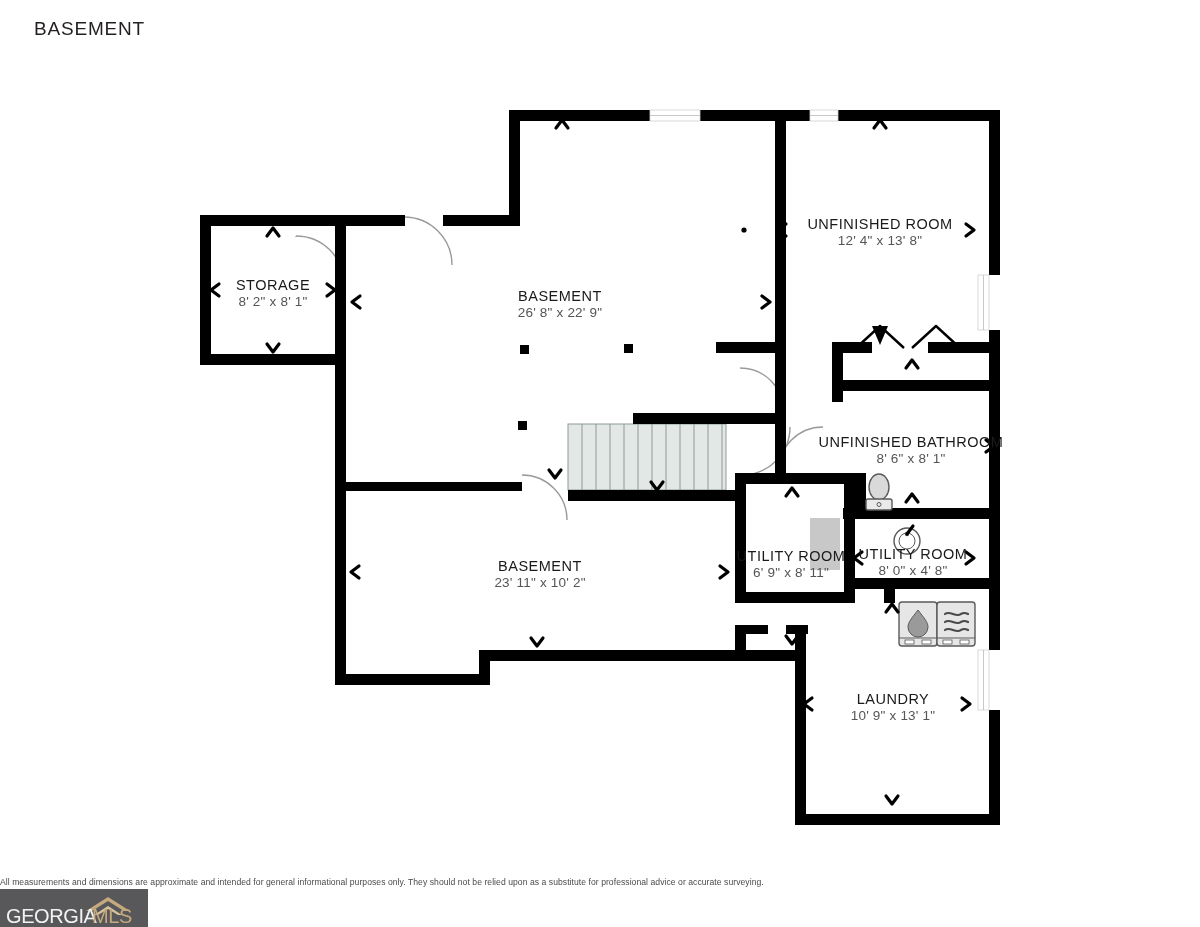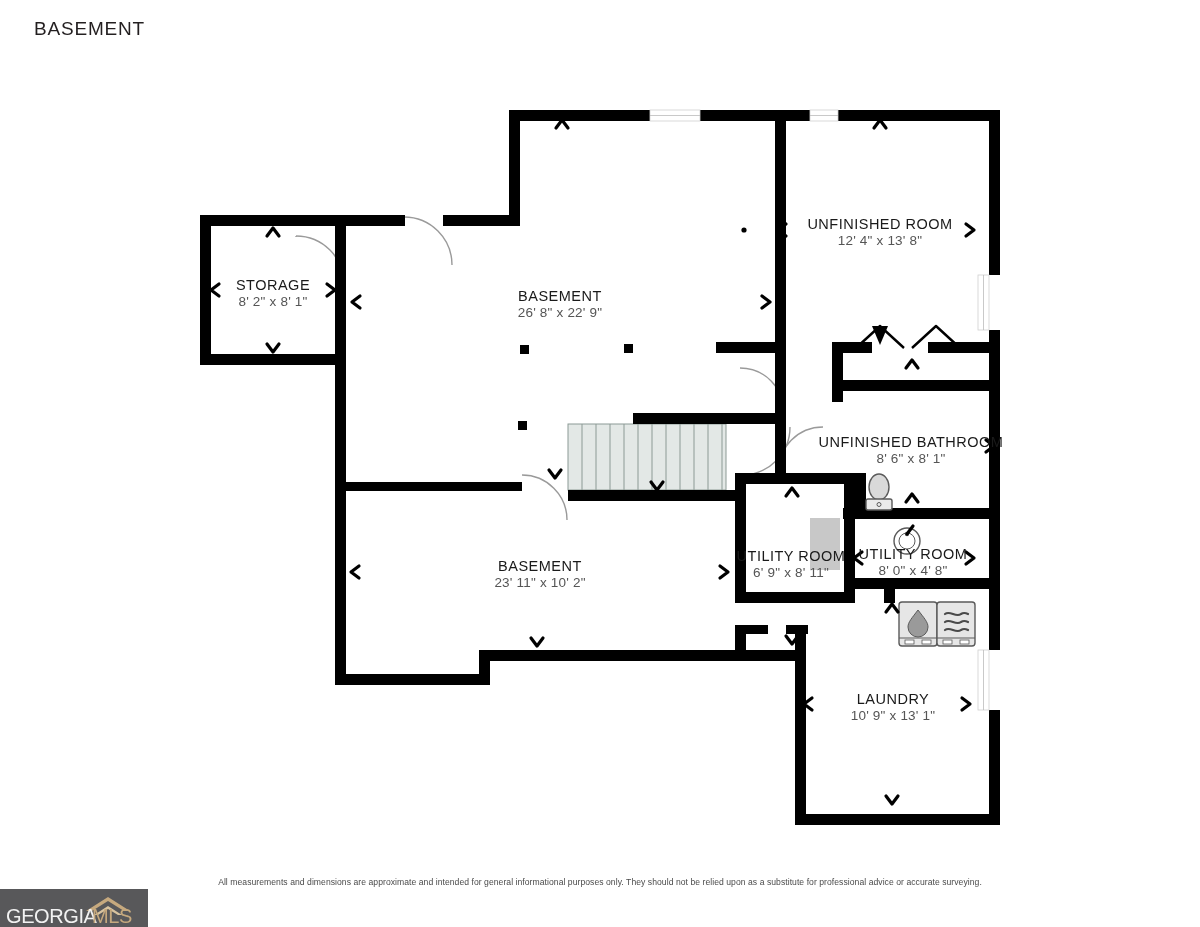--- a/index.html
+++ b/index.html
@@ -54,21 +54,21 @@
     left: 0;
     bottom: 0;
     width: 1200px;
     height: 58px;
   }
   #disclaimer {
     position: absolute;
     left: 0;
     top: 8px;
     width: 1200px;
-    text-align: center;
+    text-align: left;
     font-size: 8.6px;
     color: #4a4a4a;
     font-family: "Liberation Sans", sans-serif;
     letter-spacing: 0.05px;
   }
   #mls-logo {
     position: absolute;
     left: 0;
     bottom: 0;
     width: 148px;

